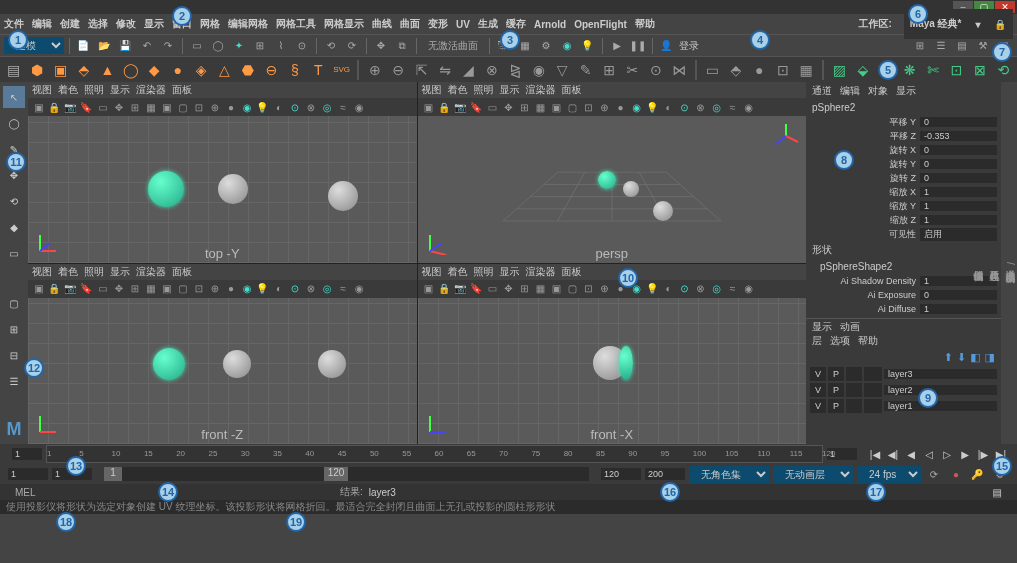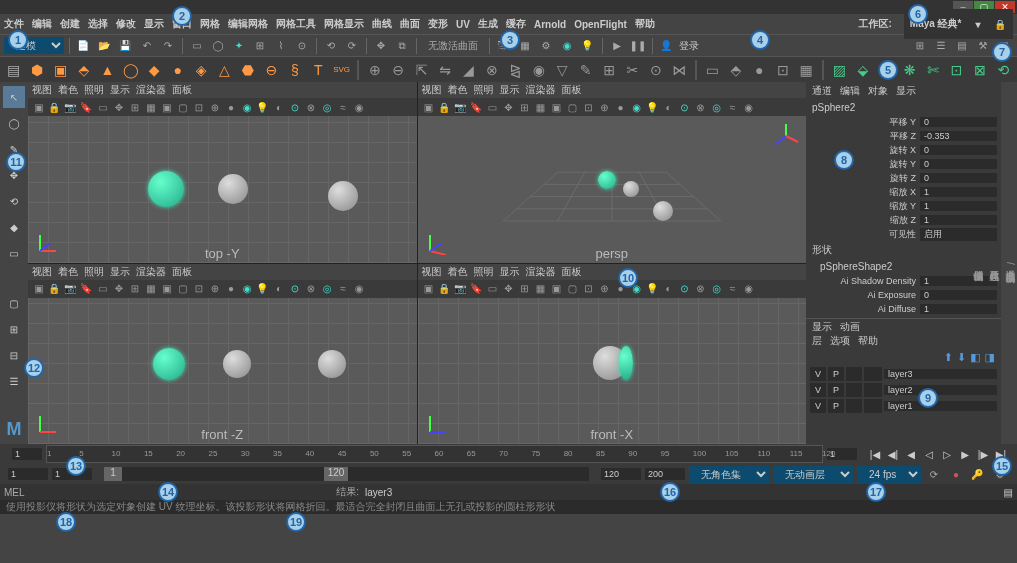--- a/index.html
+++ b/index.html
@@ -61,21 +61,21 @@
 .timeline { height: 20px; background: #3a3a3a; display: flex; align-items: center; padding: 0 8px; position: relative; }
 .timeline-track { flex: 1; height: 18px; position: relative; border: 1px solid #555; background: #333; }
 .tick { position: absolute; font-size: 8px; color: #999; top: 3px; }
 .play-ctrl { display: flex; gap: 2px; margin-left: 6px; }
 .play-ctrl .pb { width: 16px; height: 14px; color: #ccc; display: flex; align-items: center; justify-content: center; font-size: 10px; }
 .timefield { width: 30px; background: #2b2b2b; border: none; color: #ccc; padding: 1px 3px; font-size: 9px; margin: 0 4px; }
 .range-row { height: 20px; background: #3a3a3a; display: flex; align-items: center; padding: 0 8px; gap: 4px; }
 .range-input { width: 40px; background: #2b2b2b; border: none; color: #ccc; padding: 1px 3px; font-size: 9px; }
 .range-slider { flex: 1; height: 14px; background: #2b2b2b; position: relative; margin: 0 8px; }
 .range-thumb { position: absolute; height: 14px; background: #666; }
-.cmd-row { height: 16px; background: #333; display: flex; align-items: center; padding: 0 4px; gap: 6px; font-size: 9px; }
+.cmd-row { height: 16px; background: #333; display: flex; align-items: center; padding: 0 15px; gap: 6px; font-size: 9px; }
 .cmd-label { color: #aaa; }
 .cmd-result { color: #ccc; }
 .help-row { height: 14px; background: #2b2b2b; padding: 0 6px; font-size: 8px; color: #888; display: flex; align-items: center; }
 .annot { position: absolute; width: 20px; height: 20px; border-radius: 50%; background: #a8d0e8; border: 2px solid #2266aa; color: #2266aa; font-weight: bold; font-size: 11px; display: flex; align-items: center; justify-content: center; z-index: 100; pointer-events: none; }
 svg.ax line { stroke-width: 2; }
 .persp-grid { position: absolute; top: 30%; left: 15%; width: 70%; height: 50%; }
 </style>
 </head>
 <body>
 

